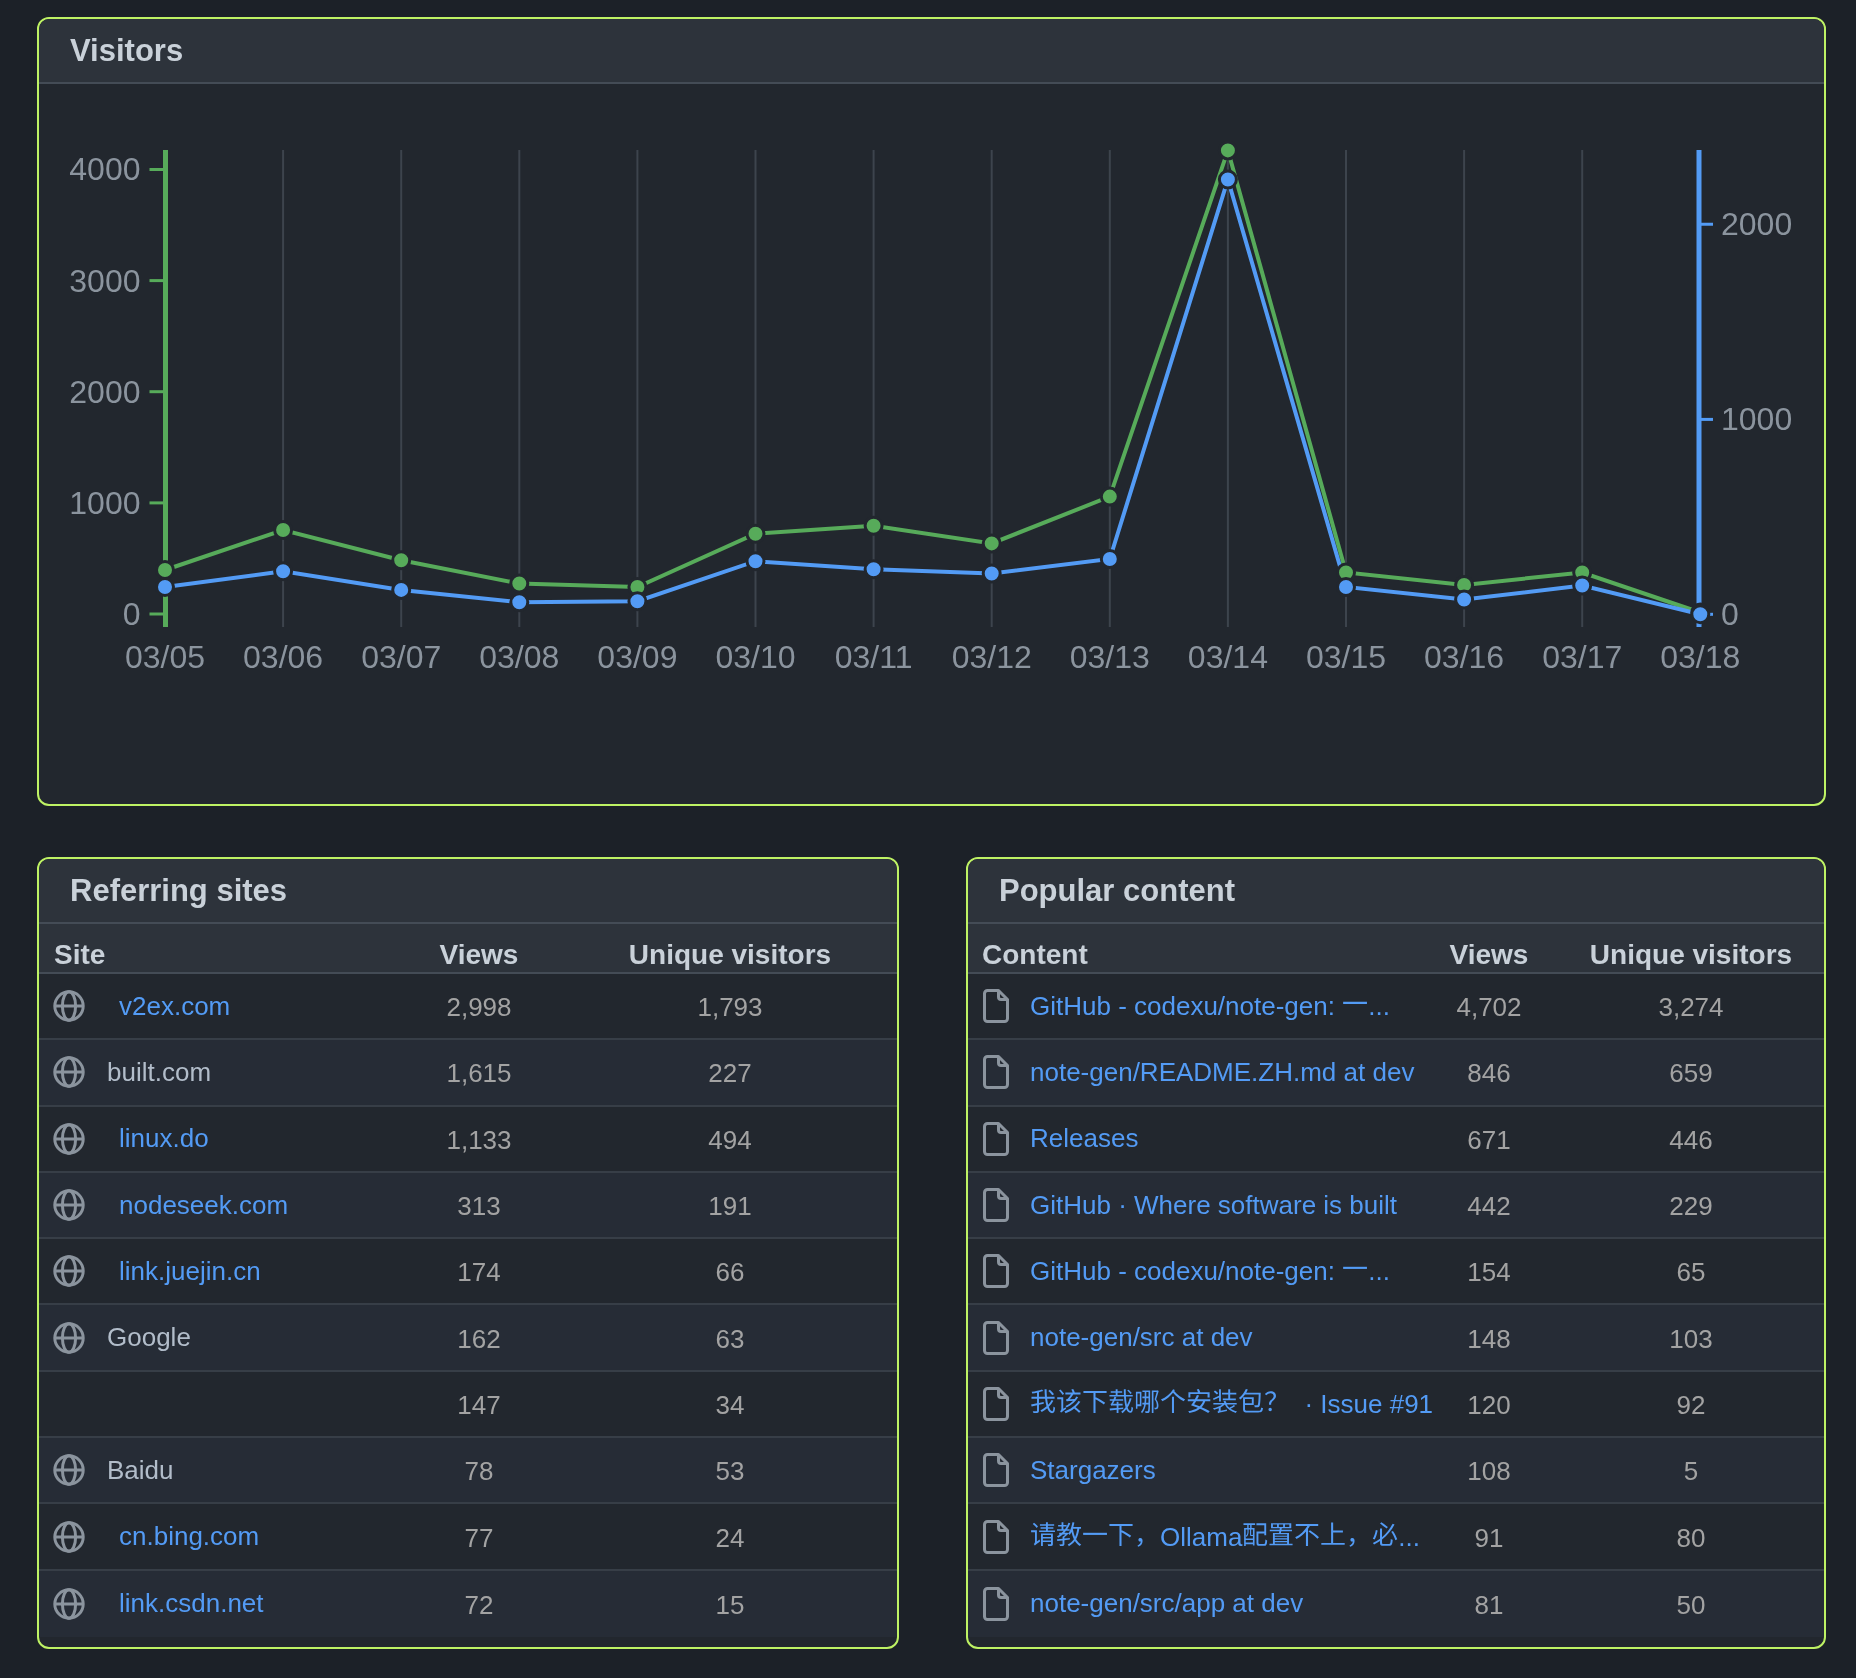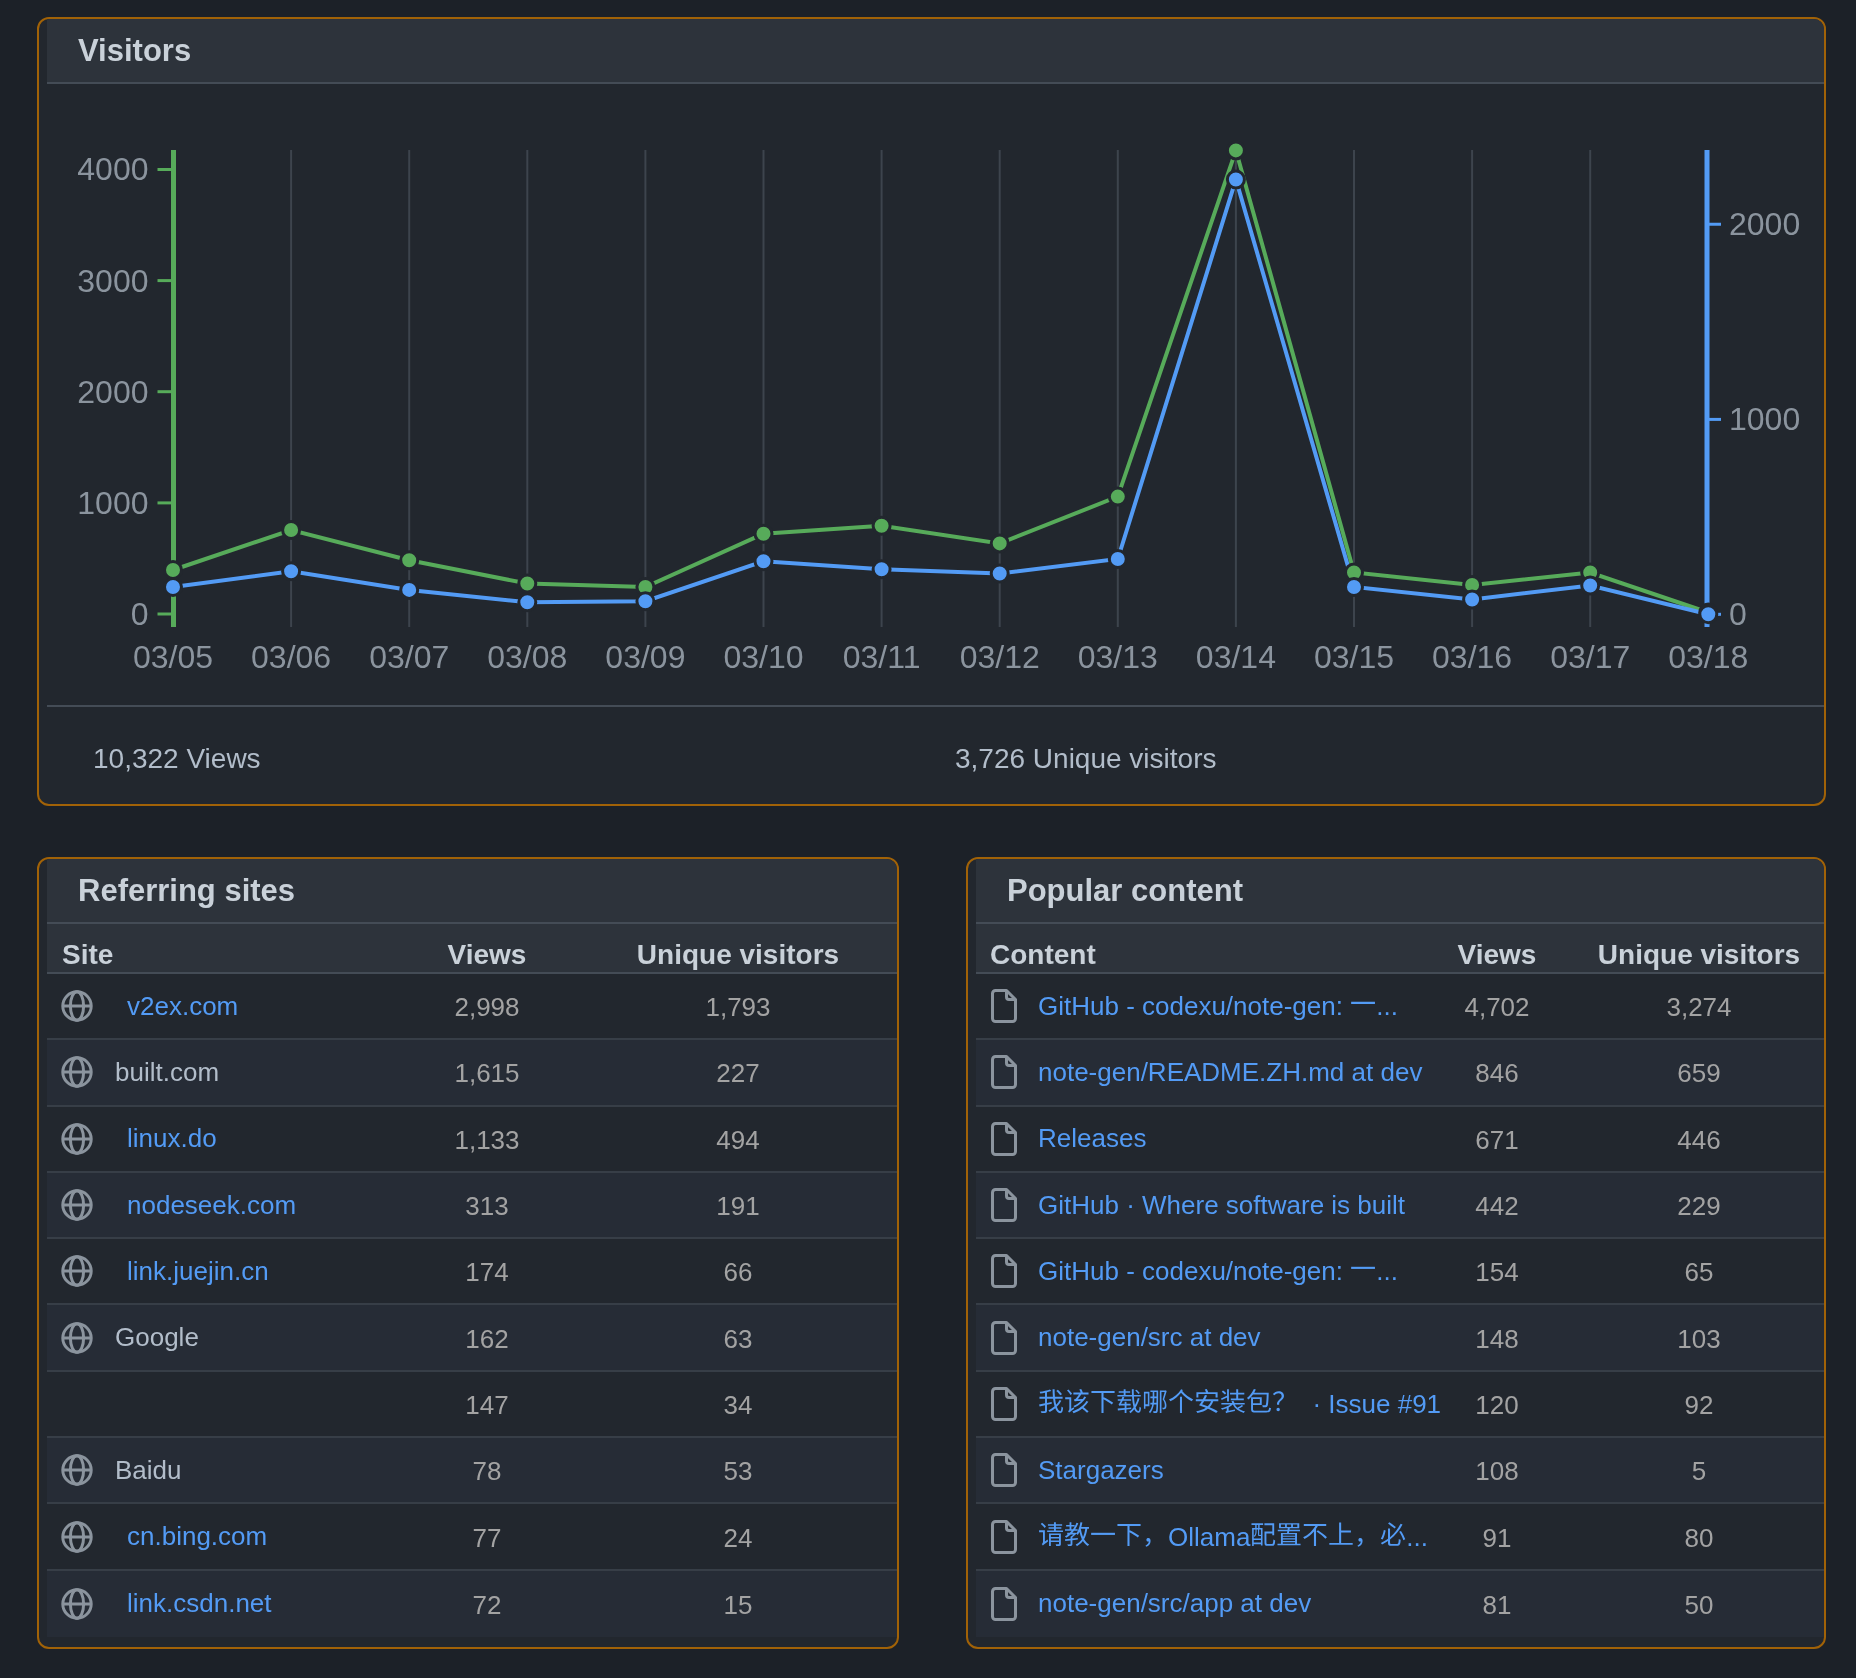--- a/index.html
+++ b/index.html
@@ -1,15 +1,15 @@
 <!DOCTYPE html>
 <html><head><meta charset="utf-8"><style>
 * { margin:0; padding:0; box-sizing:border-box; }
 html,body { width:1856px; height:1678px; background:#1c2128; font-family:"Liberation Sans",sans-serif; }
-.card { position:absolute; background:#22272e; border:2px solid #a16207; border-radius:12px; overflow:hidden;padding-left:8px; }
+.card { position:absolute; background:#22272e; border:2px solid #bef264; border-radius:12px; overflow:hidden; }
 .card-hd { height:65px; background:#2d333b; border-bottom:2px solid #444c56; line-height:63px;
   font-size:31px; font-weight:bold; color:#c9d1d9; padding-left:31px; }
 #visitors { left:37px; top:17px; width:1789px; height:789px; }
 #visitors .chartwrap { position:relative; height:621px; }
 .chart { position:absolute; left:0; top:0; }
 .axlbl { font-size:32px; fill:#8b949e; font-family:"Liberation Sans",sans-serif; }
 #visitors .summary { height:99px; border-top:2px solid #444c56; position:relative; font-size:28px; color:#b2bdca; }
 #visitors .summary .s1 { position:absolute; left:46px; top:36px; }
 #visitors .summary .s2 { position:absolute; left:908px; top:36px; }
 .tbl-hd { height:50px; background:#2d333b; border-bottom:2px solid #444c56; position:relative;
@@ -102,24 +102,20 @@
         <circle cx="834.6" cy="485.3" r="8.5" fill="#539bf5" stroke="#22272e" stroke-width="3"></circle>
         <circle cx="952.7" cy="489.5" r="8.5" fill="#539bf5" stroke="#22272e" stroke-width="3"></circle>
         <circle cx="1070.8" cy="475" r="8.5" fill="#539bf5" stroke="#22272e" stroke-width="3"></circle>
         <circle cx="1188.9" cy="95.5" r="8.5" fill="#539bf5" stroke="#22272e" stroke-width="3"></circle>
         <circle cx="1307.0" cy="503" r="8.5" fill="#539bf5" stroke="#22272e" stroke-width="3"></circle>
         <circle cx="1425.1" cy="515.5" r="8.5" fill="#539bf5" stroke="#22272e" stroke-width="3"></circle>
         <circle cx="1543.2" cy="501.5" r="8.5" fill="#539bf5" stroke="#22272e" stroke-width="3"></circle>
         <circle cx="1661.3" cy="530.3" r="8.5" fill="#539bf5" stroke="#22272e" stroke-width="3"></circle>
       </svg>
     </div>
-  <div class="summary">
-      <span class="s1">10,322 Views</span>
-      <span class="s2">3,726 Unique visitors</span>
-    </div>
 </div>
 
 <div class="card" id="refer">
   <div class="card-hd">Referring sites</div>
   <div class="tbl-hd">
       <span style="left:15px">Site</span>
       <span style="left:390px;width:100px;text-align:center">Views</span>
       <span style="left:541px;width:300px;text-align:center">Unique visitors</span>
     </div>
   <div class="row">

